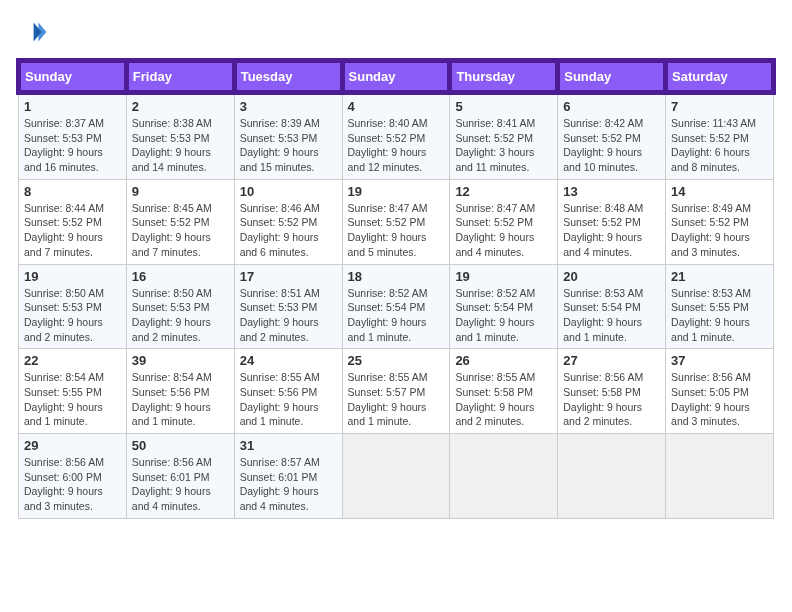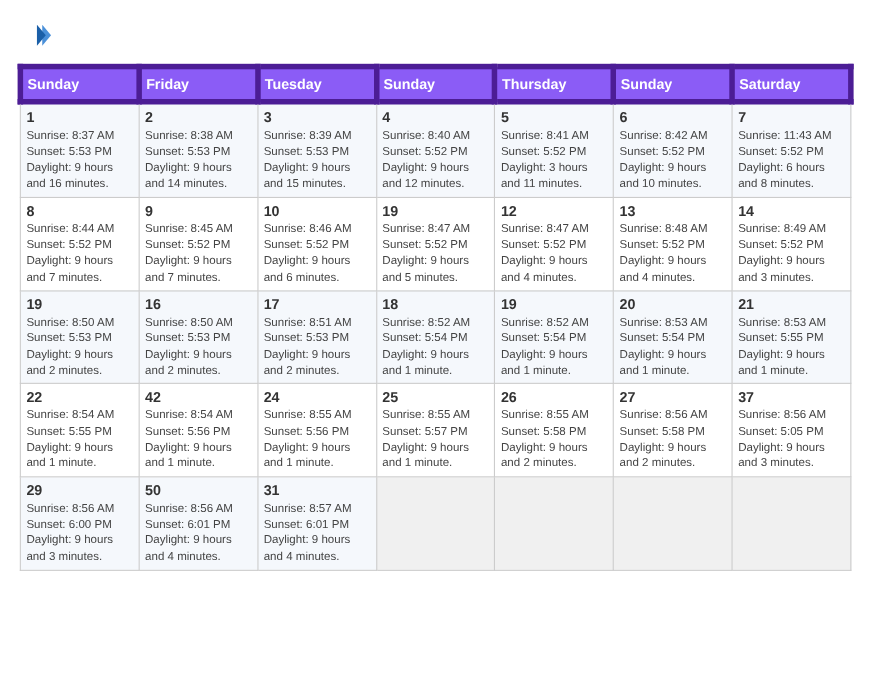--- a/index.html
+++ b/index.html
@@ -300,21 +300,21 @@
       <tr>
         <td>
         <span class="day-num">22</span>
         <div class="day-info">
           <span>Sunrise: 8:54 AM</span><br>
           <span>Sunset: 5:55 PM</span><br>
           <span>Daylight: 9 hours and 1 minute.</span>
         </div>
       </td>
         <td>
-        <span class="day-num">42</span>
+        <span class="day-num">39</span>
         <div class="day-info">
           <span>Sunrise: 8:54 AM</span><br>
           <span>Sunset: 5:56 PM</span><br>
           <span>Daylight: 9 hours and 1 minute.</span>
         </div>
       </td>
         <td>
         <span class="day-num">24</span>
         <div class="day-info">
           <span>Sunrise: 8:55 AM</span><br>

